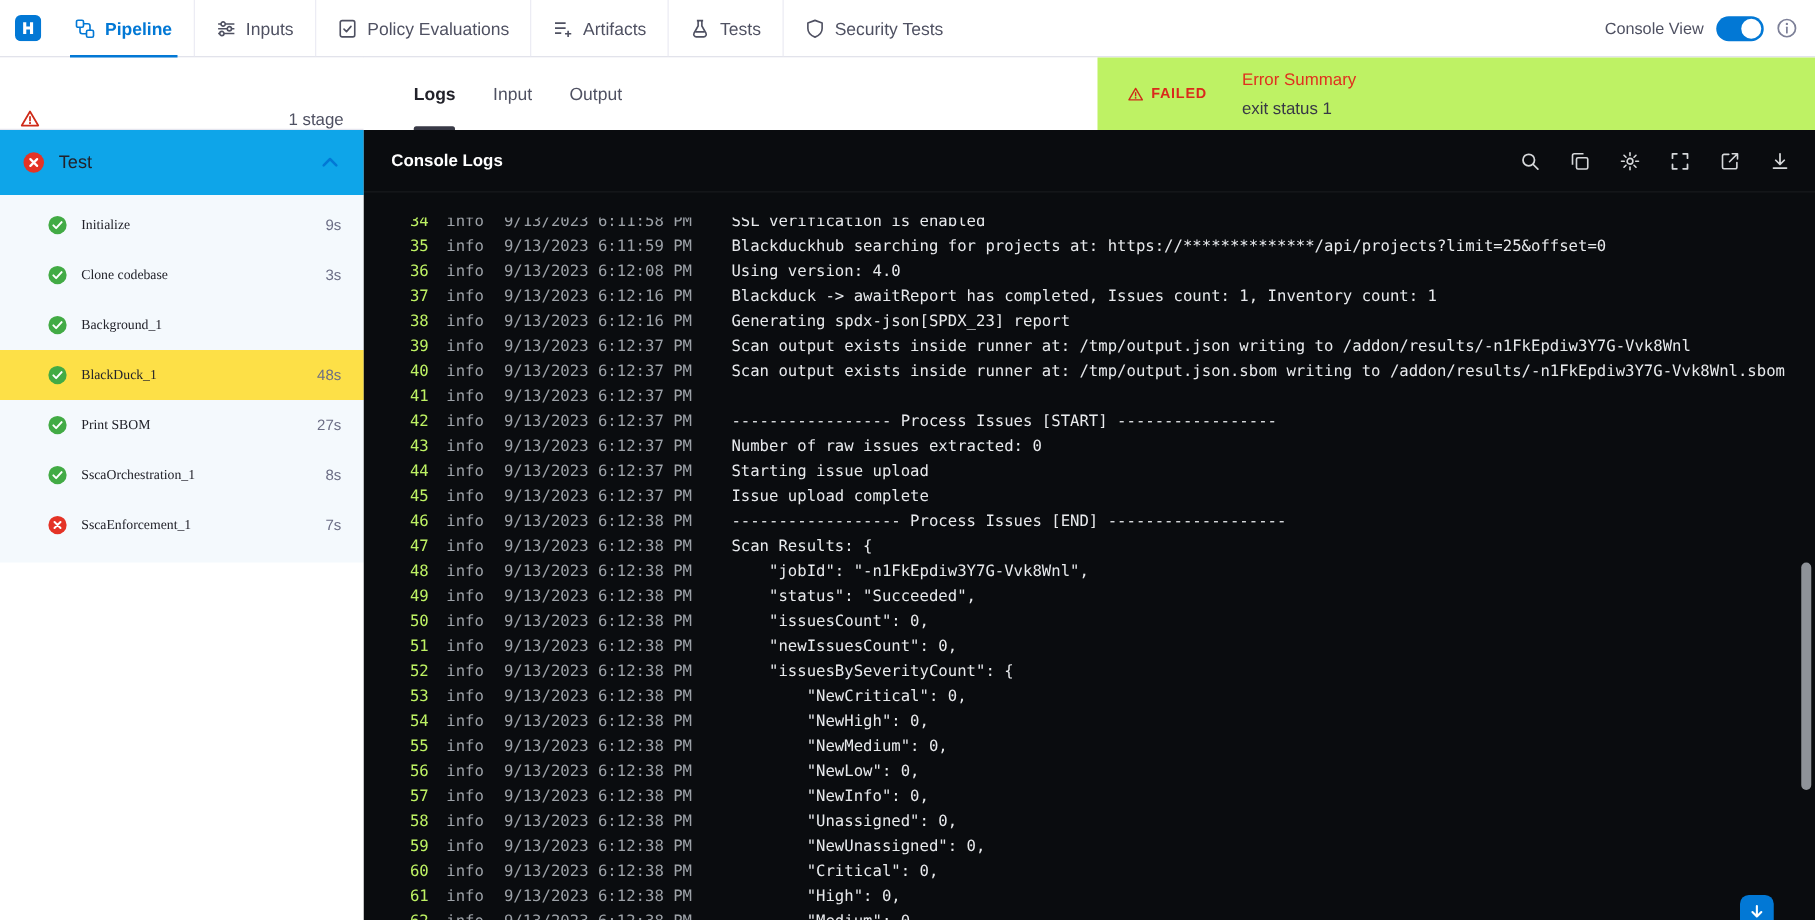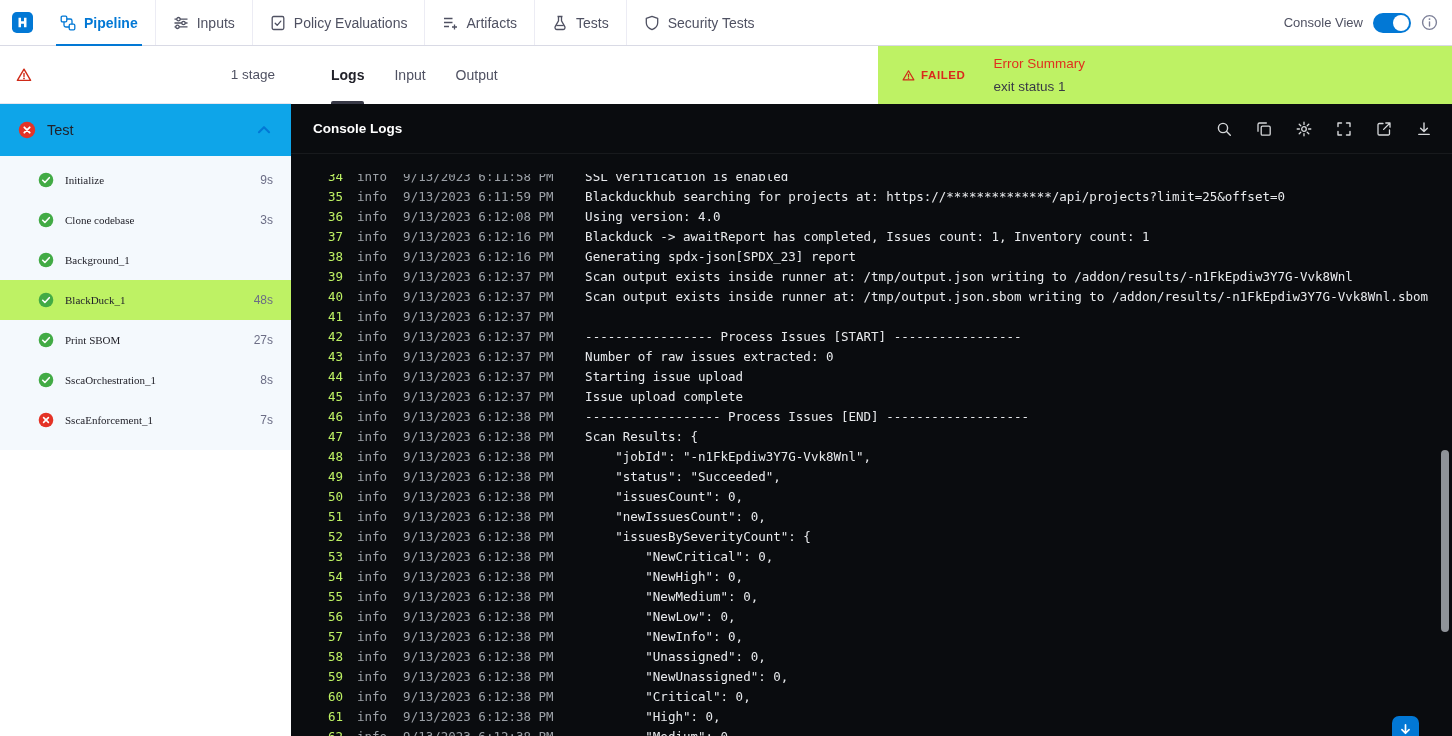--- a/index.html
+++ b/index.html
@@ -28,34 +28,34 @@
             border-radius:50%; background:#fff; }
   .info-ic { width:17px; height:17px; color:#7d8098; cursor:pointer; }
   .icon svg { display:block; width:100%; height:100%; }
 
   
   .content { display:flex; height:690px; }
 
   
   .sidebar { width:291px; min-width:291px; background:#fff; display:flex;
              flex-direction:column; }
-  .sidebar-head { height:58px; display:flex; align-items:center; padding:0 16px;
+  .sidebar-head { height:58px; display:flex; align-items:flex-end; padding:0 16px;
              border-bottom:1px solid #e6e6ef; }
   .warn-ic { width:16px; height:16px; }
   .stage-count { margin-left:auto; font-size:13.5px; color:#4f5162; }
   .stage-row { height:52px; display:flex; align-items:center; gap:11px;
              padding:0 18px; background:#0ea5e9; cursor:pointer; }
   .stage-row .icon { width:18px; height:18px; }
   .stage-name { font-size:14.5px; color:#22222a; flex:1; }
   .chev { width:16px; height:16px; cursor:pointer; }
   .steps { background:#f4f9fd; padding:4px 0 10px 0; }
   .step-row { height:40px; display:flex; align-items:center; gap:11px;
              padding:0 18px 0 38px; cursor:pointer; }
   .step-row .icon { width:16px; height:16px; flex:none; }
-  .step-row.selected { background:#bef264; }
+  .step-row.selected { background:#fde047; }
   .step-name { font-size:11px; color:#22222a; flex:1;font-family:Liberation Serif, serif; }
   .step-duration { font-size:12px; color:#6b6d85;text-align:right; }
 
   
   .main { flex:1; min-width:0; display:flex; flex-direction:column; }
   .main-head { height:58px; display:flex; background:#fff; }
   .main-tabs { display:flex; align-items:stretch; gap:30px; padding-left:40px; flex:1; }
   .main-tab { font-size:14px; color:#4f5162; display:flex; align-items:center;
               position:relative; cursor:pointer; }
   .main-tab.active { color:#22222a; font-weight:bold; }

